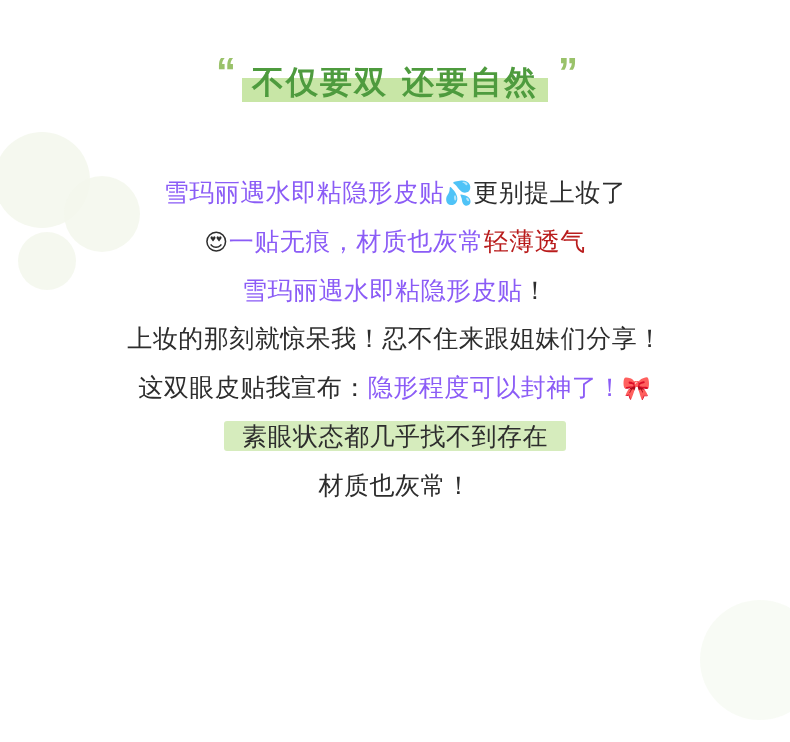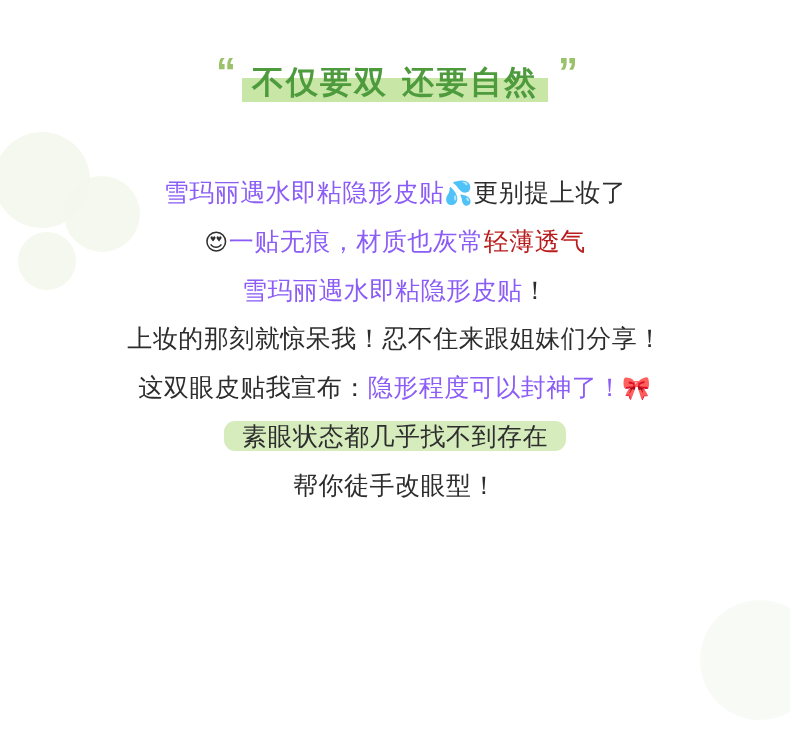--- a/index.html
+++ b/index.html
@@ -81,21 +81,21 @@
     letter-spacing: 0.5px;
     white-space: nowrap;
   }
   .green       { color: #8b5cf6; margin-top: 40px; }
   .green-strong{ color: #b91c1c; }
   .hl {
     background: linear-gradient(to bottom, #d6ecbd 0%, #d6ecbd 100%);
     background-repeat: no-repeat;
     background-size: 100% 100%;
     padding: 1px 18px;
-    border-radius: 11px;
+    border-radius: 3px;
   }
   .emoji { font-size: 23px; }
 </style>
 </head>
 <body>
 
 <div class="page">
 
   <div class="bg-blob blob-a"></div>
   <div class="bg-blob blob-b"></div>
@@ -130,17 +130,17 @@
 
     <div class="line">
       <span>这双眼皮贴我宣布：</span><span class="green">隐形程度可以封神了！</span><span class="emoji">🎀</span>
     </div>
 
     <div class="line">
       <span class="hl">素眼状态都几乎找不到存在</span>
     </div>
 
     <div class="line">
-      <span>帮你徒手改眼型！</span>
+      <span>材质也灰常！</span>
     </div>
 
   </div>
 </div>
 
 </body></html>

